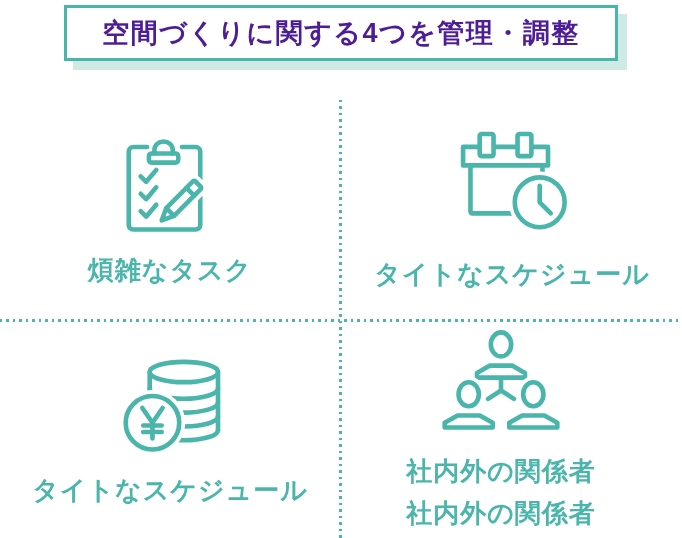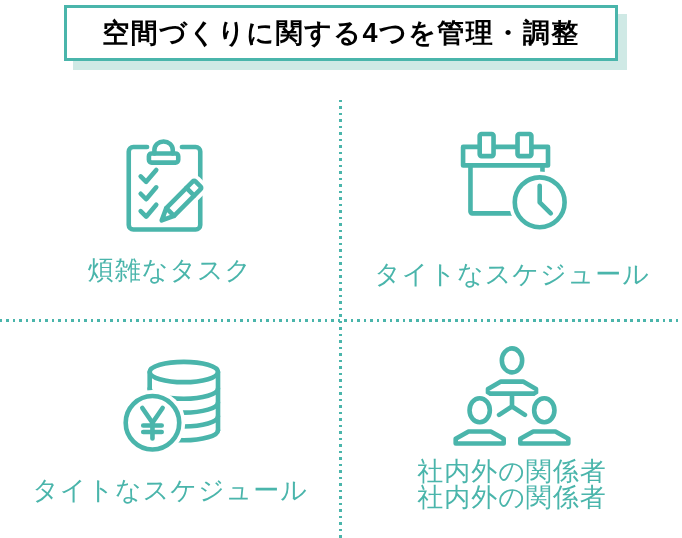--- a/index.html
+++ b/index.html
@@ -8,41 +8,41 @@
     font-family:"Liberation Sans","DejaVu Sans",sans-serif;
   }
   
   .title-box{
     position:absolute;left:64px;top:5px;width:548px;height:50px;
     border:3px solid #4ab5ab;background:#ffffff;
     box-shadow:9px 9px 0 0 #cfe9e5;
     display:flex;align-items:center;justify-content:center;
   }
   .title-box span{
-    color:#000000;font-size:27px;font-weight:bold;letter-spacing:1.5px;white-space:nowrap;
+    color:#4c1d95;font-size:27px;font-weight:bold;letter-spacing:1.5px;white-space:nowrap;
   }
   
   .divider-v{
     position:absolute;left:339px;top:100px;bottom:0;width:3px;
     background:repeating-linear-gradient(to bottom,#4ab5ab 0 2.5px,transparent 2.5px 6.5px);
   }
   .divider-h{
     position:absolute;left:0;right:0;top:319px;height:3px;
     background:repeating-linear-gradient(to right,#4ab5ab 0 2.5px,transparent 2.5px 6.5px);
   }
   
   .quad{
     position:absolute;display:flex;flex-direction:column;align-items:center;justify-content:center;
   }
   .q1{left:0;top:96px;width:340px;height:222px;gap:16px;}
   .q2{left:342px;top:96px;width:340px;height:222px;gap:24px;}
   .q3{left:0;top:322px;width:340px;height:212px;gap:14px;}
-  .q4{left:342px;top:322px;width:340px;height:212px;gap:2px;}
+  .q4{left:331px;top:322px;width:340px;height:212px;gap:18px;}
   .quad .label{
-    color:#4ab5ab;font-size:26px;font-weight:normal;letter-spacing:1px;
+    color:#4ab5ab;font-size:26px;font-weight:bold;letter-spacing:1px;
     text-align:center;line-height:38px;white-space:nowrap;
   }
   .icon-wrap{width:120px;height:110px;}
   .icon-wrap svg{display:block;}
   .ic{stroke:#4ab5ab;stroke-width:5;fill:none;stroke-linecap:round;stroke-linejoin:round;}
   .halo{stroke:#ffffff;stroke-width:13;fill:#ffffff;stroke-linecap:round;stroke-linejoin:round;}
   .fillw{fill:#ffffff;}
 </style>
 </head>
 <body>

